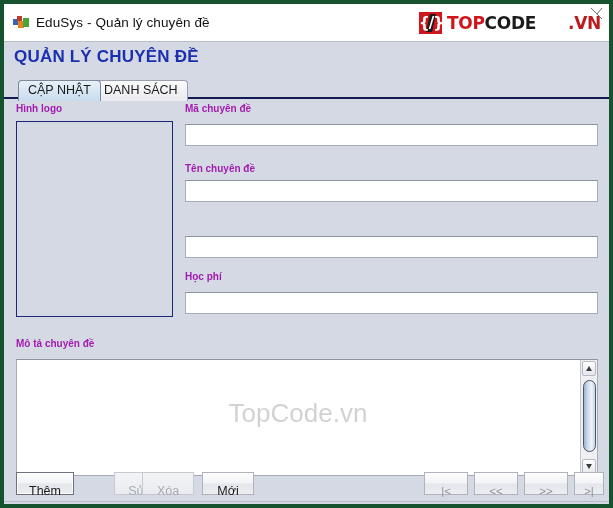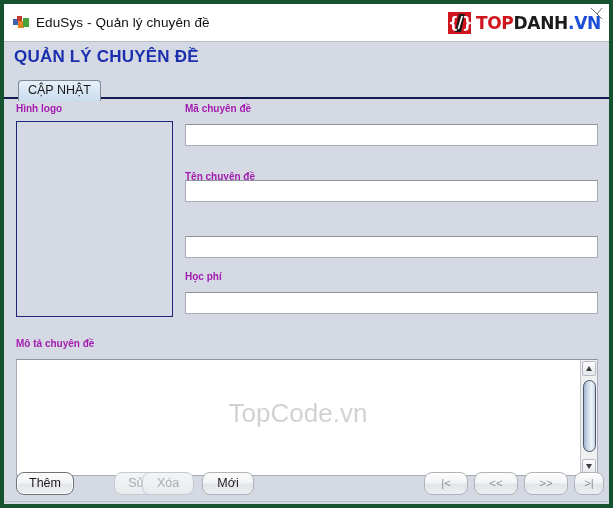--- a/index.html
+++ b/index.html
@@ -98,21 +98,21 @@
   .logo-text {
     font-family: "DejaVu Sans", sans-serif;
     font-size: 17px;
     font-weight: bold;
     letter-spacing: -0.3px;
     line-height: 1;
     white-space: nowrap;
   }
   .logo-text .top  { color: #cf161c; }
   .logo-text .code { color: #1b1b1b; }
-  .logo-text .vn   { color: #1d4ed8; }
+  .logo-text .vn   { color: #b91c1c; margin-left: 32px; }
   .logo-tick {
     position: absolute;
     right: -2px;
     top: -5px;
     width: 13px;
     height: 13px;
   }
 
   
   .page-heading {
@@ -286,27 +286,27 @@
     border-radius: 7px;
   }
 
   
   .btn {
     position: absolute;
     box-sizing: border-box;
     height: 23px;
     background: linear-gradient(to bottom,#fdfdfd 0%,#f2f3f5 48%,#e3e5ea 52%,#eceef1 100%);
     border: 1px solid #b0b3bb;
-    border-radius: 8px;
+    border-radius: 0;
     font-family: "Liberation Sans", sans-serif;
     font-size: 12.5px;
     color: #1b1b1b;
     text-align: center;
     line-height: 21px;
-    padding: 0;
+    padding: 8px;
     white-space: nowrap;
   }
   .btn.default {
     border: 1px solid #6d717a;
     box-shadow: inset 0 0 0 1px #ffffff;
   }
   .btn.disabled {
     color: #a9acb4;
     border-color: #c6c9d0;
     background: linear-gradient(to bottom,#f3f4f6 0%,#e9ebef 100%);
@@ -350,44 +350,45 @@
         <i class="sq-grn"></i>
     </span>
     <span class="title-text">EduSys - Quản lý chuyên đề</span>
 
     <div class="logo">
       <span class="logo-mark">
         <span class="blk"></span>
         <span class="brace">{/}</span>
       </span>
       <span class="logo-text">
-        <span class="top">TOP</span><span class="code">DANH</span><span class="vn">.VN</span>
+        <span class="top">TOP</span><span class="code">CODE</span><span class="vn">.VN</span>
       </span>
       <svg class="logo-tick" viewBox="0 0 13 13">
         <path d="M1 1 L12 12 M12 1 L7 7" stroke="#6f6f6f" stroke-width="1" fill="none"></path>
       </svg>
     </div>
   </div>
 
   <div class="page-heading">QUẢN LÝ CHUYÊN ĐỀ</div>
 
   <div class="tabstrip">
     <div class="tab active">CẬP NHẬT</div>
+    <div class="tab inactive">DANH SÁCH</div>
   </div>
   <div class="tab-underline"></div>
 
   <div class="content">
 
     <div class="field-label" style="left:12px; top:4px;">Hình logo</div>
     <div class="logo-box"></div>
 
     <div class="field-label" style="left:181px; top:4px;">Mã chuyên đề</div>
     <input class="text-input" style="top: 25px;" type="text" value="">
 
-    <div class="field-label" style="left:181px; top:72px;">Tên chuyên đề</div>
+    <div class="field-label" style="left:181px; top:64px;">Tên chuyên đề</div>
     <input class="text-input" style="top: 81px;" type="text" value="">
 
     <input class="text-input" style="top: 137px;" type="text" value="">
 
     <div class="field-label" style="left:181px; top:172px;">Học phí</div>
     <input class="text-input" style="top: 193px;" type="text" value="">
 
     <div class="field-label" style="left:12px; top:239px;">Mô tả chuyên đề</div>
 
     <div class="desc-wrap">

